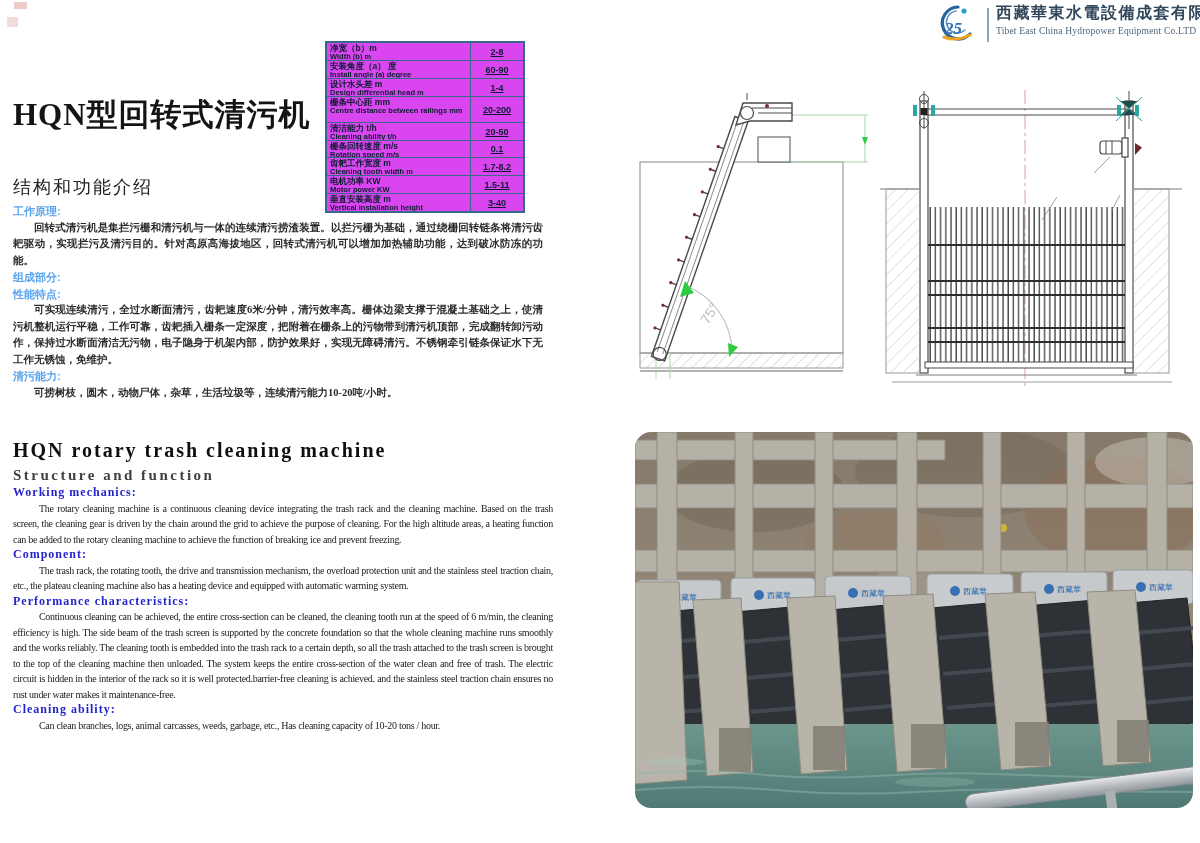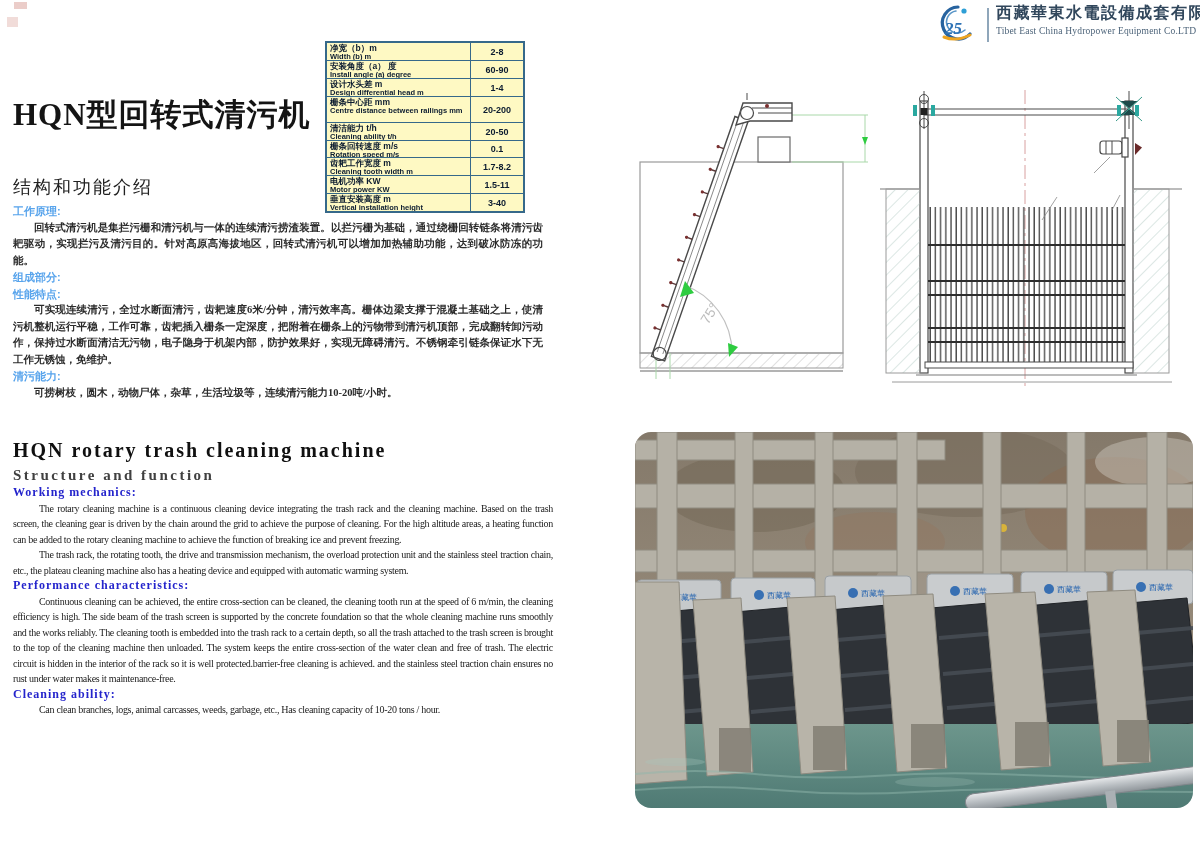--- a/index.html
+++ b/index.html
@@ -12,29 +12,29 @@
   
   .logo{position:absolute;left:928px;top:3px;display:flex;align-items:flex-start;gap:7px;}
   .logo .divider{width:2px;height:34px;background:#8fa6ba;margin-top:5px;}
   .logo .names{display:flex;flex-direction:column;}
   .logo .cn{font-family:"Liberation Serif","DejaVu Serif",serif;font-weight:bold;font-size:16px;
             letter-spacing:1.5px;color:#31475c;white-space:nowrap;}
   .logo .en{font-family:"Liberation Serif","DejaVu Serif",serif;font-size:9.5px;color:#4c6379;
             letter-spacing:.2px;margin-top:2px;white-space:nowrap;}
 
   
-  .spec{position:absolute;left:325px;top:41px;width:196px;border:2px solid #36698a;background:#fef9c3;
+  .spec{position:absolute;left:325px;top:41px;width:196px;border:2px solid #36698a;background:#d946ef;
         display:grid;grid-template-rows:18px 18px 18px 26px 18px 17px 18px 18px 17px;}
   .spec .row{display:flex;border-bottom:1px solid #36698a;overflow:hidden;}
   .spec .row:last-child{border-bottom:none;}
   .spec .lbl{flex:1;padding:1px 3px 0 3px;}
   .spec .lbl .c{font-size:8.5px;font-weight:bold;color:#0c1c30;line-height:9px;}
   .spec .lbl .e{font-size:7.5px;font-weight:bold;color:#0c1c30;line-height:8.5px;}
   .spec .val{width:52px;border-left:1px solid #36698a;display:flex;align-items:center;justify-content:center;
-             font-size:9px;font-weight:bold;color:#0c1c30;}
+             font-size:9px;font-weight:bold;color:#0c1c30;text-decoration:underline;}
 
   
   .title-cn{position:absolute;left:13px;top:94px;font-family:"Liberation Serif","DejaVu Serif",serif;
             font-weight:bold;font-size:31px;color:#141414;letter-spacing:1px;}
   .sub-cn{position:absolute;left:13px;top:175px;font-family:"Liberation Serif","DejaVu Serif",serif;
           font-size:18px;color:#212121;letter-spacing:2px;}
   .cn-text{position:absolute;left:13px;top:203px;width:530px;}
   .cn-text .lab{font-size:11px;font-weight:bold;color:#58a4ec;line-height:16.5px;}
   .cn-text p{margin:0;font-family:"Liberation Serif","DejaVu Serif",serif;font-size:10.5px;color:#2b2b2b;
              line-height:16.5px;text-align:justify;text-indent:2em;font-weight:bold;}
@@ -153,20 +153,21 @@
     <p>可实现连续清污，全过水断面清污，齿耙速度6米/分钟，清污效率高。栅体边梁支撑于混凝土基础之上，使清污机整机运行平稳，工作可靠，齿耙插入栅条一定深度，把附着在栅条上的污物带到清污机顶部，完成翻转卸污动作，保持过水断面清洁无污物，电子隐身于机架内部，防护效果好，实现无障碍清污。不锈钢牵引链条保证水下无工作无锈蚀，免维护。</p>
     <div class="lab">清污能力:</div>
     <p>可捞树枝，圆木，动物尸体，杂草，生活垃圾等，连续清污能力10-20吨/小时。</p>
   </div>
 
   <div class="en-text">
     <div class="t1">HQN rotary trash cleaning machine</div>
     <div class="t2">Structure and function</div>
     <div class="lab">Working mechanics:</div>
     <p>The rotary cleaning machine is a continuous cleaning device integrating the trash rack and the cleaning machine. Based on the trash screen, the cleaning gear is driven by the chain around the grid to achieve the purpose of cleaning. For the high altitude areas, a heating function can be added to the rotary cleaning machine to achieve the function of breaking ice and prevent freezing.</p>
+    <div class="lab">Component:</div>
     <p>The trash rack, the rotating tooth, the drive and transmission mechanism, the overload protection unit and the stainless steel traction chain, etc., the plateau cleaning machine also has a heating device and equipped with automatic warming system.</p>
     <div class="lab">Performance characteristics:</div>
     <p>Continuous cleaning can be achieved, the entire cross-section can be cleaned, the cleaning tooth run at the speed of 6 m/min, the cleaning efficiency is high. The side beam of the trash screen is supported by the concrete foundation so that the whole cleaning machine runs smoothly and the works reliably. The cleaning tooth is embedded into the trash rack to a certain depth, so all the trash attached to the trash screen is brought to the top of the cleaning machine then unloaded. The system keeps the entire cross-section of the water clean and free of trash. The electric circuit is hidden in the interior of the rack so it is well protected.barrier-free cleaning is achieved. and the stainless steel traction chain ensures no rust under water makes it maintenance-free.</p>
     <div class="lab">Cleaning ability:</div>
     <p>Can clean branches, logs, animal carcasses, weeds, garbage, etc., Has cleaning capacity of 10-20 tons / hour.</p>
   </div>
 
   <div class="dwg1">
     <svg width="272" height="302" viewBox="0 0 272 302">
       <defs>

